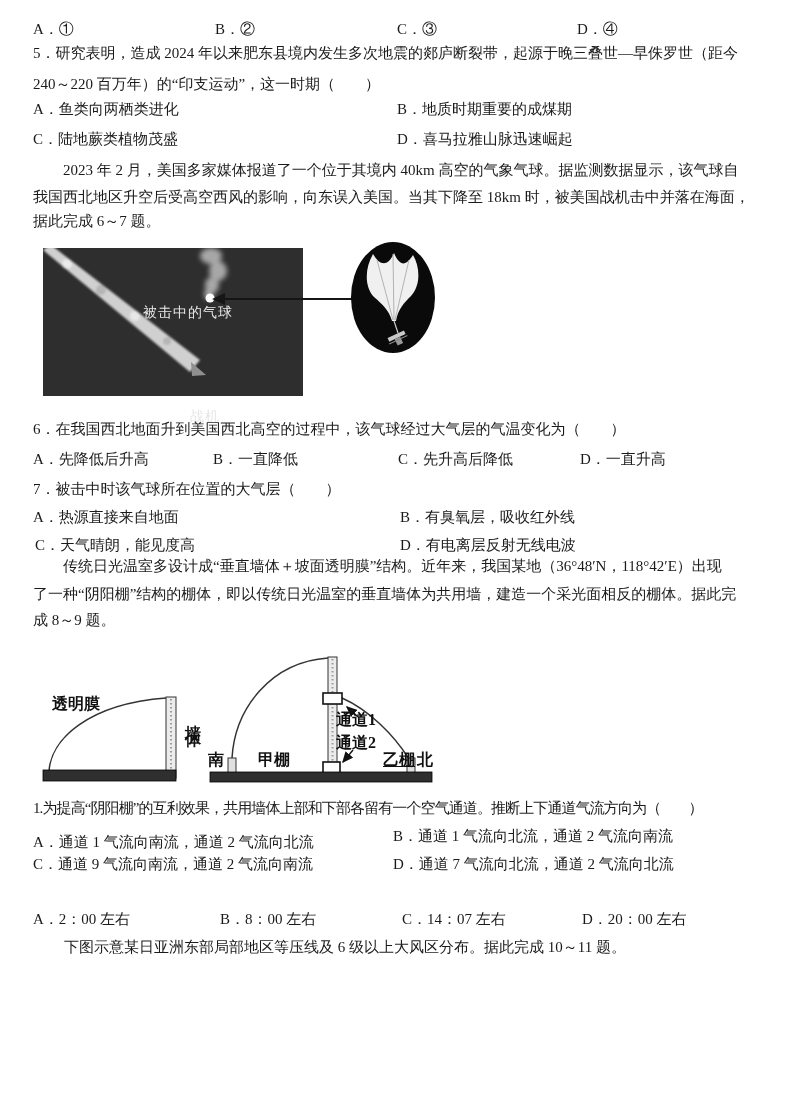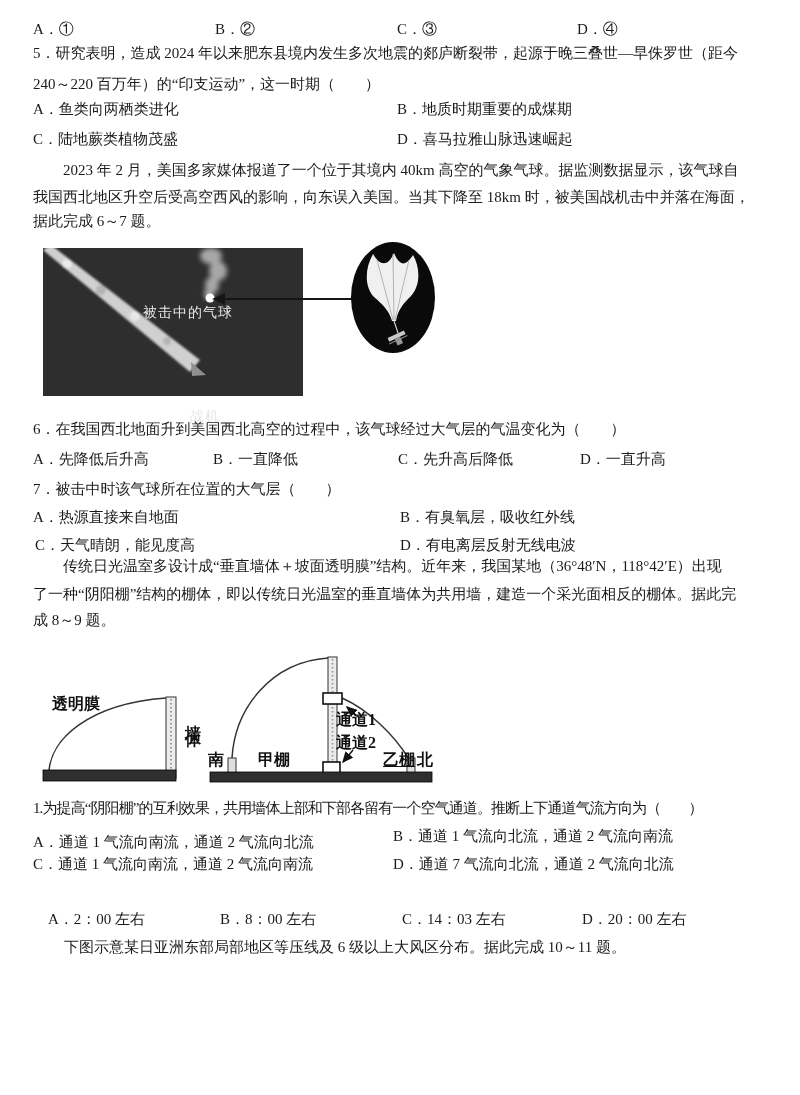--- a/index.html
+++ b/index.html
@@ -138,23 +138,23 @@
     <div class="fig-label" style="left:225px;top:100px;">甲棚</div>
     <div class="fig-label" style="left:303px;top:60px;text-align:right;">通道1</div>
     <div class="fig-label" style="left:303px;top:83px;">通道2</div>
     <div class="fig-label" style="left:350px;top:100px;text-decoration:underline;">乙棚</div>
     <div class="fig-label" style="left:384px;top:100px;">北</div>
   </div>
 
   <div class="line tight" style="left:33px;top:800px;">1.为提高“阴阳棚”的互利效果，共用墙体上部和下部各留有一个空气通道。推断上下通道气流方向为（　　）</div>
   <div class="line" style="left:33px;top:828px;margin-top:6px;">A．通道 1 气流向南流，通道 2 气流向北流</div>
   <div class="line" style="left:393px;top:828px;">B．通道 1 气流向北流，通道 2 气流向南流</div>
-  <div class="line" style="left:33px;top:856px;">C．通道 1 气流向南流，通道 2 气流向南流</div>
+  <div class="line" style="left:33px;top:856px;">C．通道 9 气流向南流，通道 2 气流向南流</div>
   <div class="line" style="left:393px;top:856px;">D．通道 7 气流向北流，通道 2 气流向北流</div>
 
-  <div class="line" style="left:48px;top:911px;">A．2：00 左右</div>
+  <div class="line" style="left:33px;top:911px;">A．2：00 左右</div>
   <div class="line" style="left:220px;top:911px;">B．8：00 左右</div>
-  <div class="line" style="left:402px;top:911px;">C．14：03 左右</div>
+  <div class="line" style="left:402px;top:911px;">C．14：07 左右</div>
   <div class="line" style="left:582px;top:911px;">D．20：00 左右</div>
 
   <div class="line" style="left:64px;top:939px;">下图示意某日亚洲东部局部地区等压线及 6 级以上大风区分布。据此完成 10～11 题。</div>
 
 </div>
 
 </body></html>

